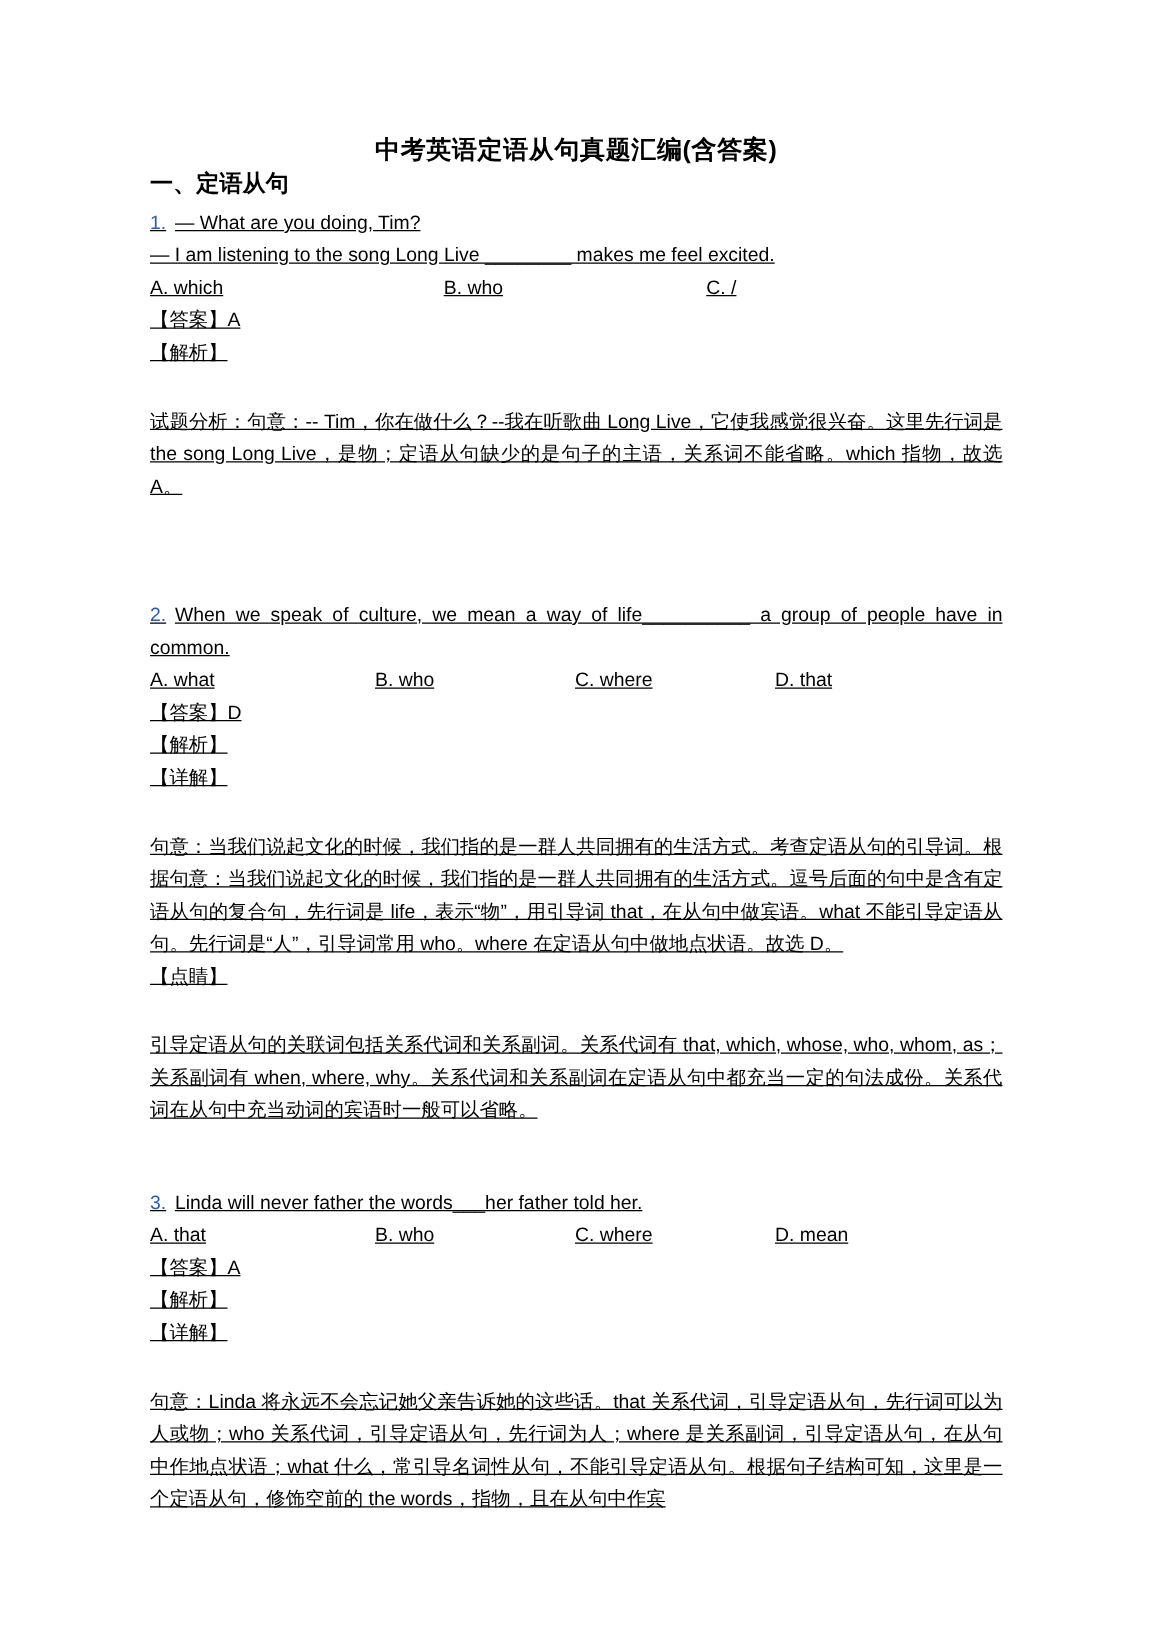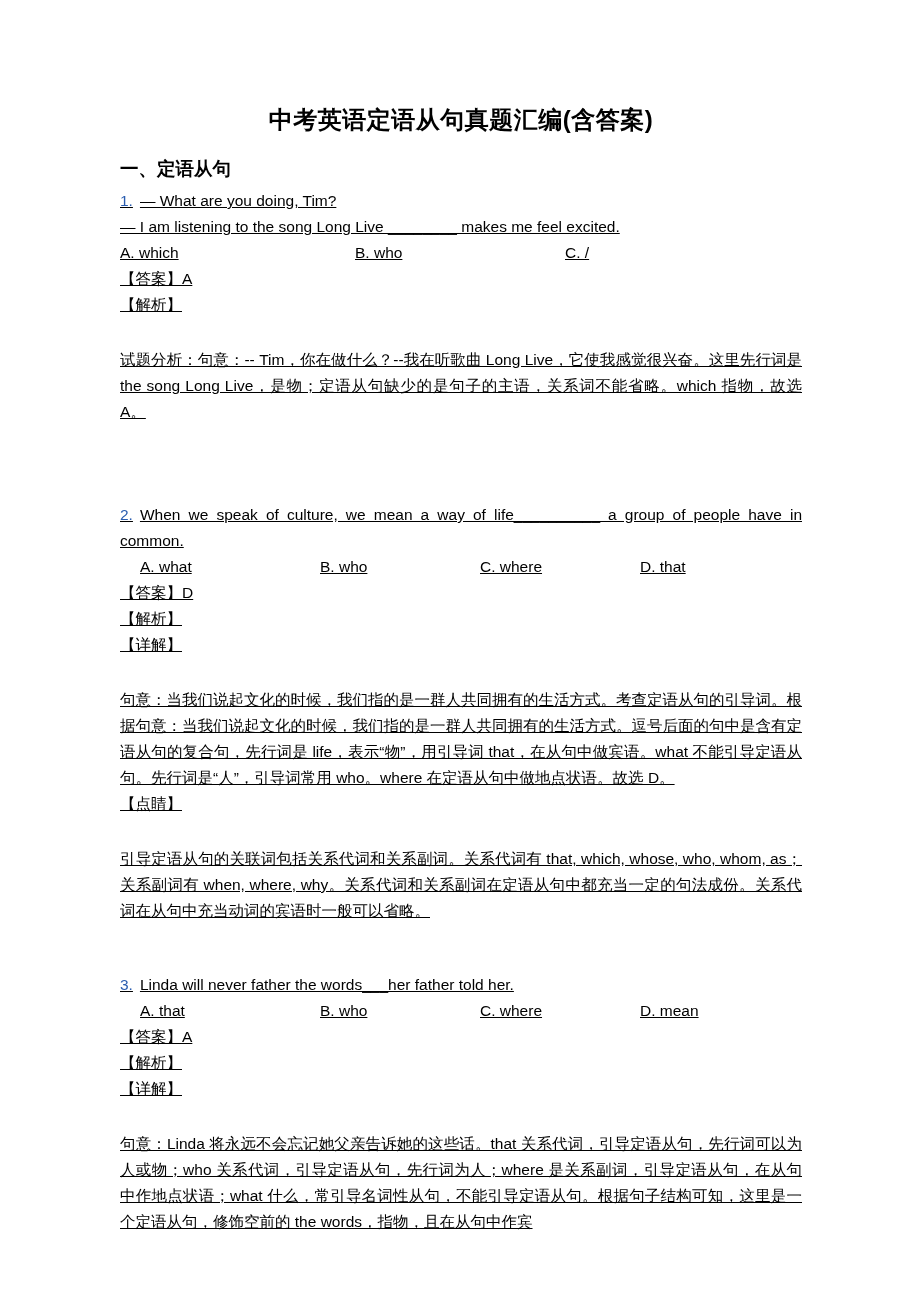--- a/index.html
+++ b/index.html
@@ -5,34 +5,34 @@
   * { margin:0; padding:0; box-sizing:border-box; }
   html, body { background:#ffffff; }
   body {
     width:920px; height:1302px;
     color:#000000;
     font-family:"Liberation Sans","DejaVu Sans",sans-serif;
     overflow:hidden;
   }
   .page { padding:106px 118px 0 120px; }
   .doc-title {
-    text-align:center; font-weight:bold; font-size:24px;
+    text-align:center; font-weight:bold; font-size:20px;
     letter-spacing:0.5px; line-height:28px;
   }
   .section-heading {
-    font-size:18.5px; font-weight:bold; margin-top:22px; margin-bottom:6px;
+    font-size:18.5px; font-weight:bold; margin-bottom:6px;
     line-height:26px;
   }
   .line, .para, .options-row { font-size:15.5px; line-height:26px;text-decoration:underline; }
   .para { text-align:justify;margin-top:29px; }
   .qnum { color:var(--accent,#2A5DB0); margin-right:7px; }
   .options-row { display:flex; }
   .opt-w235 { width:235px; }
   .opt-w210 { width:210px; }
-  .opt-w180 { width:180px;margin-left:20px; }
+  .opt-w180 { width:180px; }
   .opt-w160 { width:160px; }
   .spacer-lg { height:48px; }
   section p { margin:0; }
 </style>
 </head>
 <body>
 
 <div class="page">
 
   <h1 class="doc-title">中考英语定语从句真题汇编(含答案)</h1>

